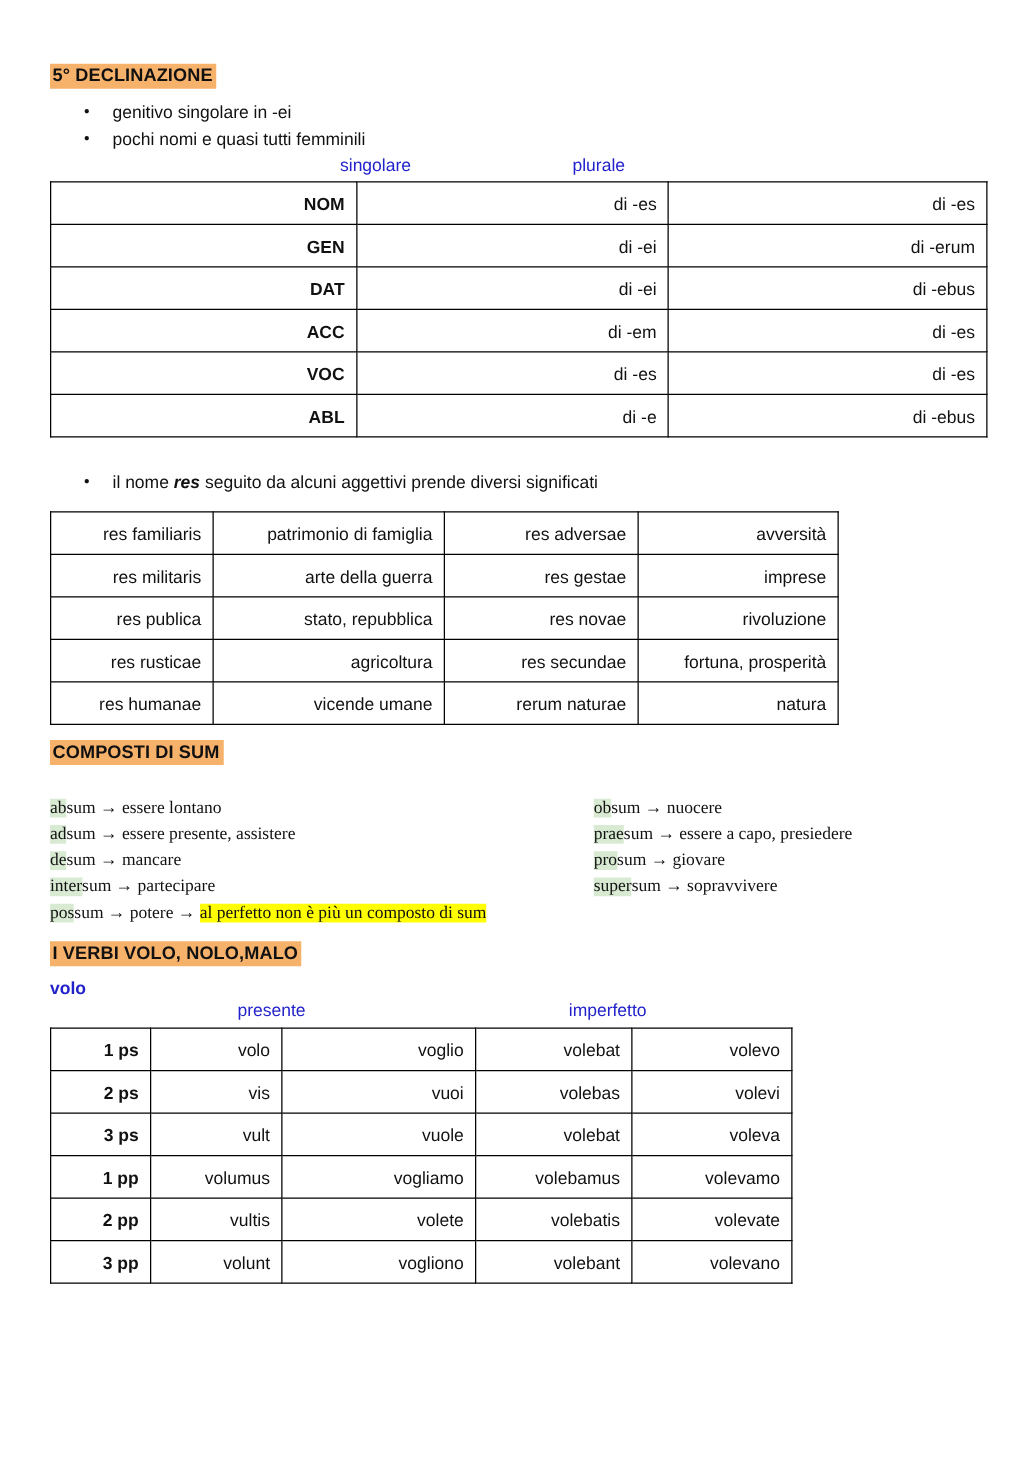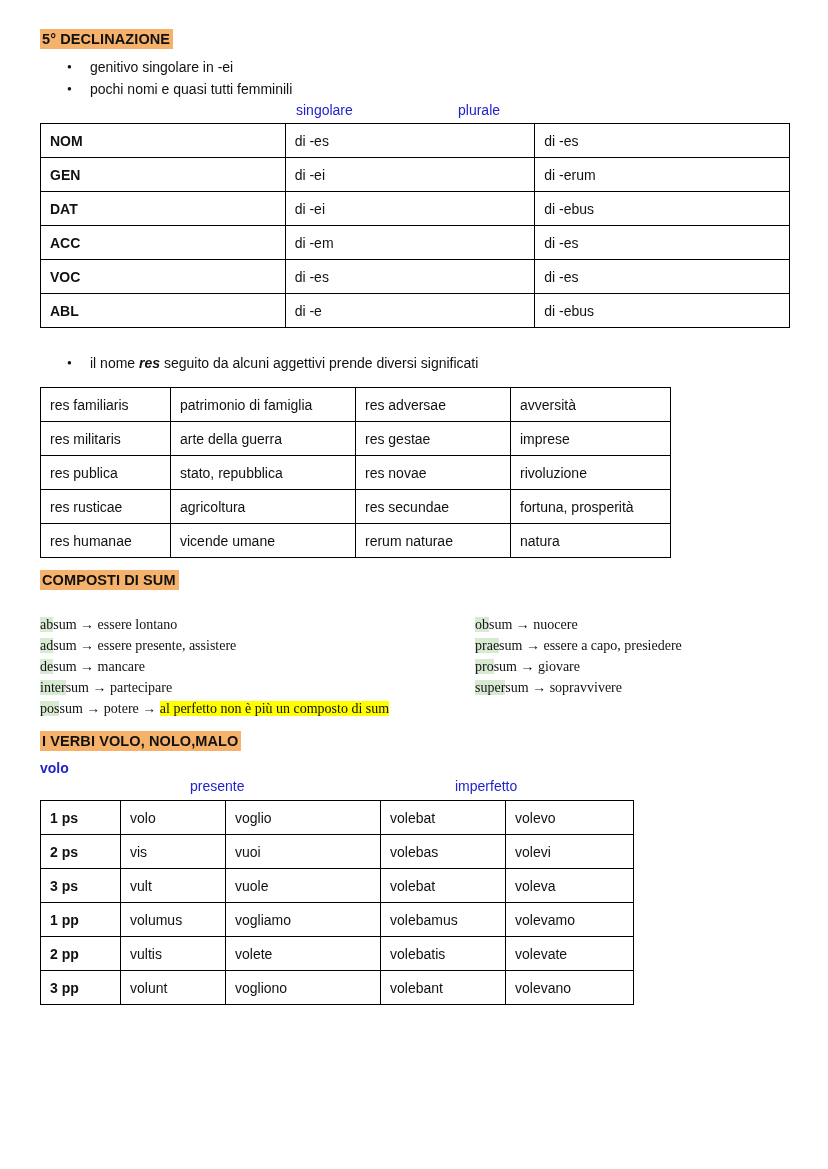--- a/index.html
+++ b/index.html
@@ -3,39 +3,39 @@
 <meta charset="utf-8">
 <style>
   * { margin:0; padding:0; box-sizing:border-box; }
   html,body { background:#ffffff; }
   body {
     width:828px; height:1169px;
     font-family:"Liberation Sans", sans-serif;
     font-size:14px; color:#111111;
     position:relative; overflow:hidden;
   }
-  .page { position:relative; width:828px; height:920px; padding:29px 38px 0 40px; background:#ffffff; }
+  .page { position:relative; width:828px; height:920px; padding:51px 38px 0 40px; background:#ffffff; }
 
   .hl-title {
     display:inline-block;
     font-size:14.5px; font-weight:bold;
     background:#f6b26b;
     padding:2px 3px 2px 2px;
     letter-spacing:.1px;
   }
 
   .bullets { margin-top:7px; }
   .bullet { position:relative; padding-left:50px; line-height:22px; }
   .dot { position:absolute; left:27px; top:0; font-size:8px; line-height:22px; color:#111; }
 
   .blue { color:#2222cc; }
   .tabrow { position:relative; height:19px; margin-top:2px; }
   .abs { position:absolute; top:0; }
 
-  table { border-collapse:collapse; table-layout:fixed; background:#fff; }
+  table { border-collapse:collapse; table-layout:fixed; background:#fff;text-align:right; }
   td {
     border:1.5px solid #000;
     padding:4px 9px;
     vertical-align:middle;
     white-space:pre-line;
     overflow:hidden;
   }
   .t1 { margin-top:2px; }
   .t1 td { height:34px; }
   .t1 td:first-child { font-weight:bold; }
@@ -69,21 +69,21 @@
         <span class="dot">●</span>
         <span>genitivo singolare in -ei</span>
       </div>
       <div class="bullet">
         <span class="dot">●</span>
         <span>pochi nomi e quasi tutti femminili</span>
       </div>
     </div>
 
     <div class="tabrow">
-      <span class="abs blue" style="left:256px">singolare</span>
+      <span class="abs blue" style="left:232px">singolare</span>
       <span class="abs blue" style="left:418px">plurale</span>
     </div>
 
     <table class="t1">
       <colgroup>
         <col style="width:245px">
           <col style="width:250px">
           <col style="width:255px">
       </colgroup>
       <tbody>

